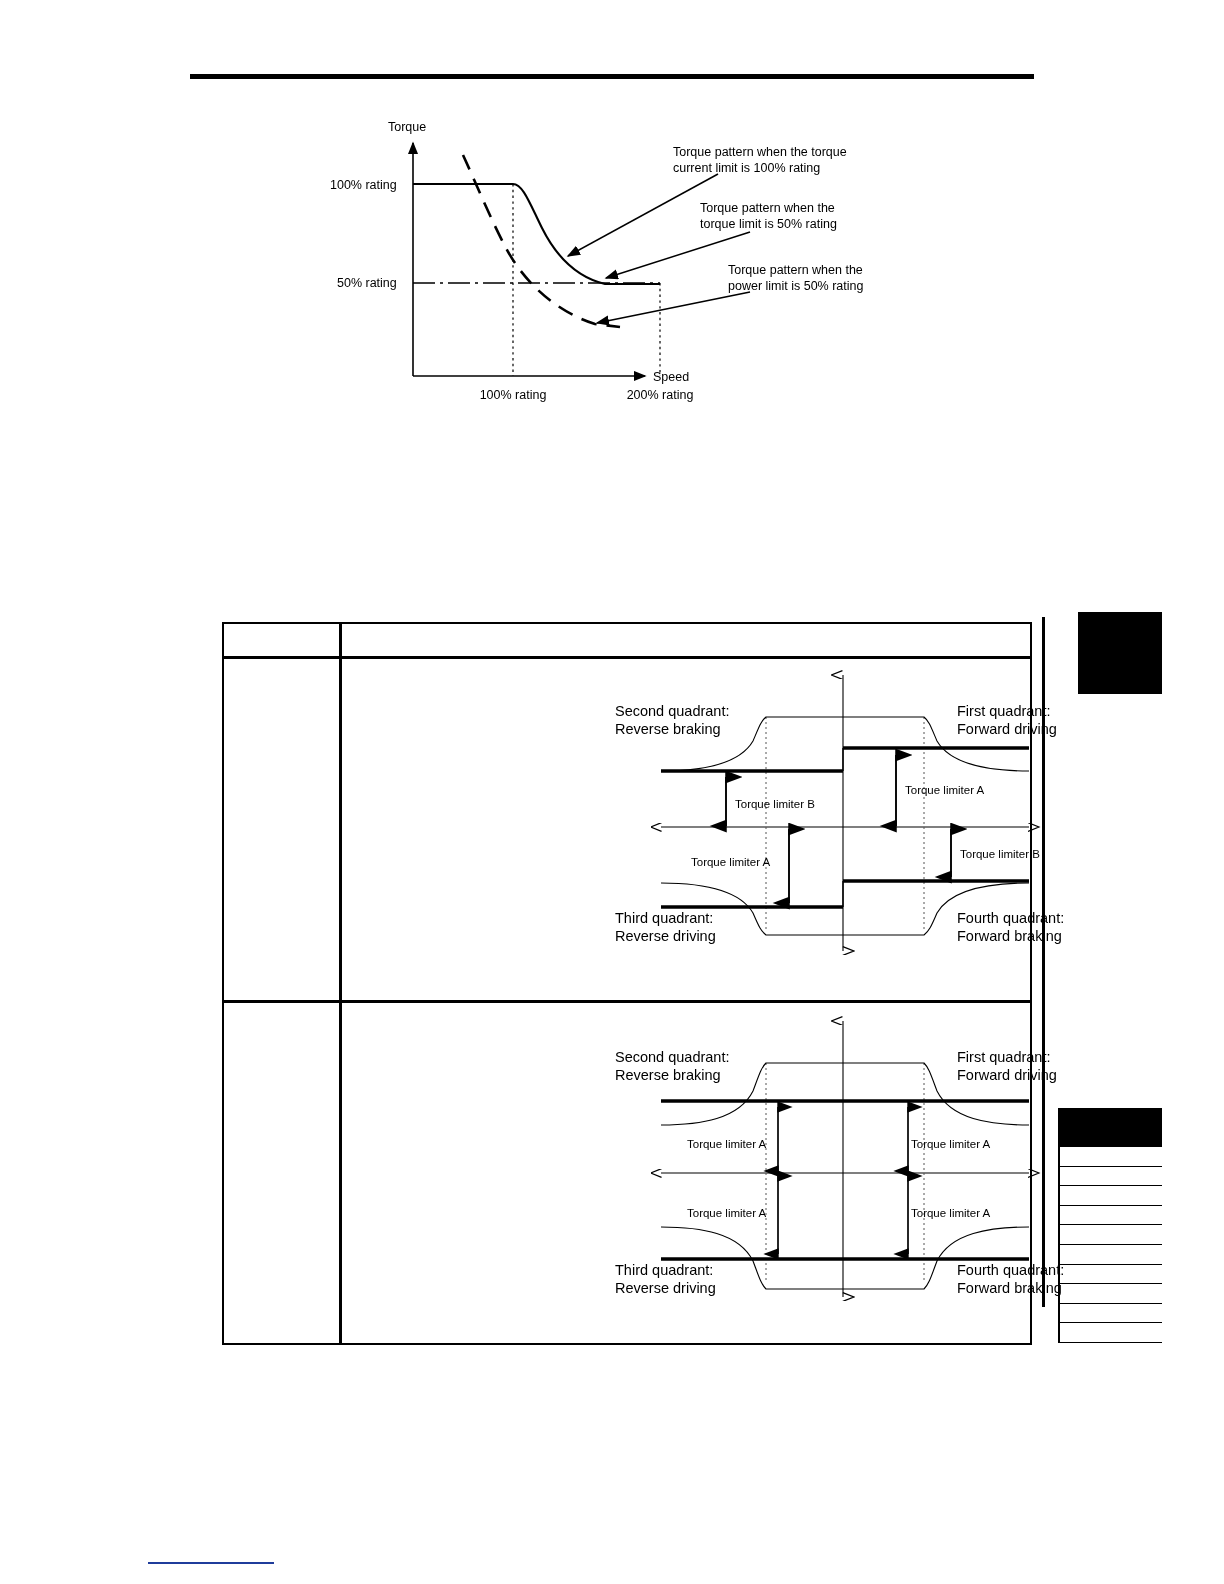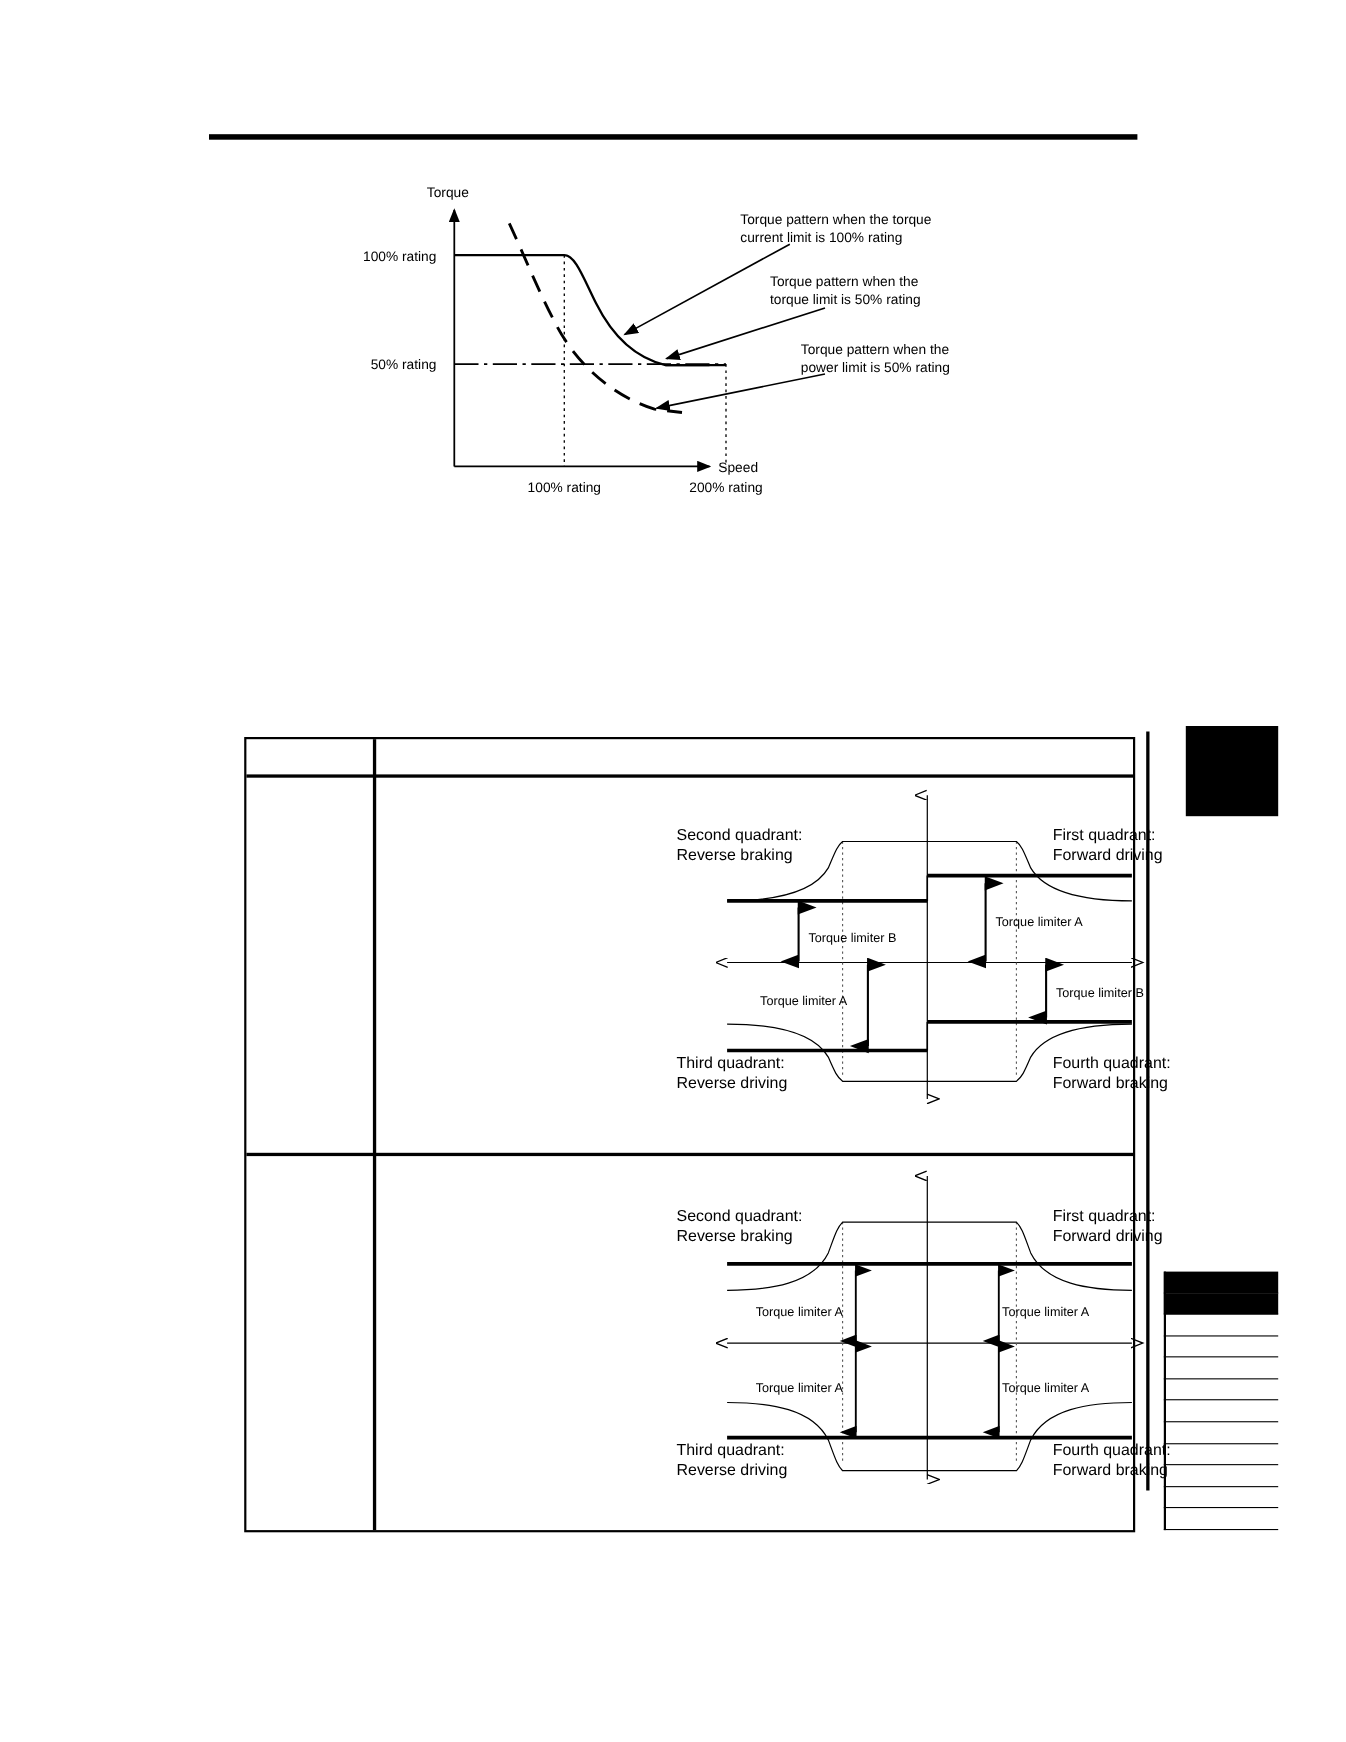--- a/index.html
+++ b/index.html
@@ -4,21 +4,21 @@
 <style>
   html,body{margin:0;padding:0;}
   body{
     width:1224px;height:1584px;
     background:#ffffff;
     font-family:"Liberation Sans", sans-serif;
     color:#000;
     position:relative;
     overflow:hidden;
   }
-  .page{position:absolute;inset:0;margin-top:48px;}
+  .page{position:absolute;inset:0;}
 
   
   .header-rule{
     position:absolute;left:190px;top:74px;width:844px;height:5px;
     background:#000;
   }
 
   
   #torque-speed-figure{
     position:absolute;left:320px;top:108px;width:600px;height:300px;

